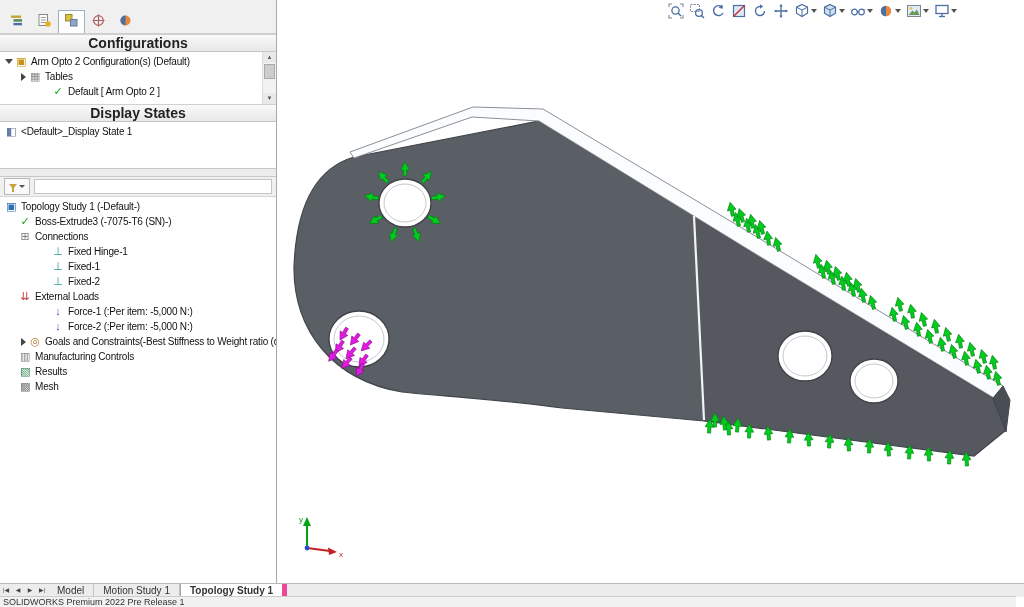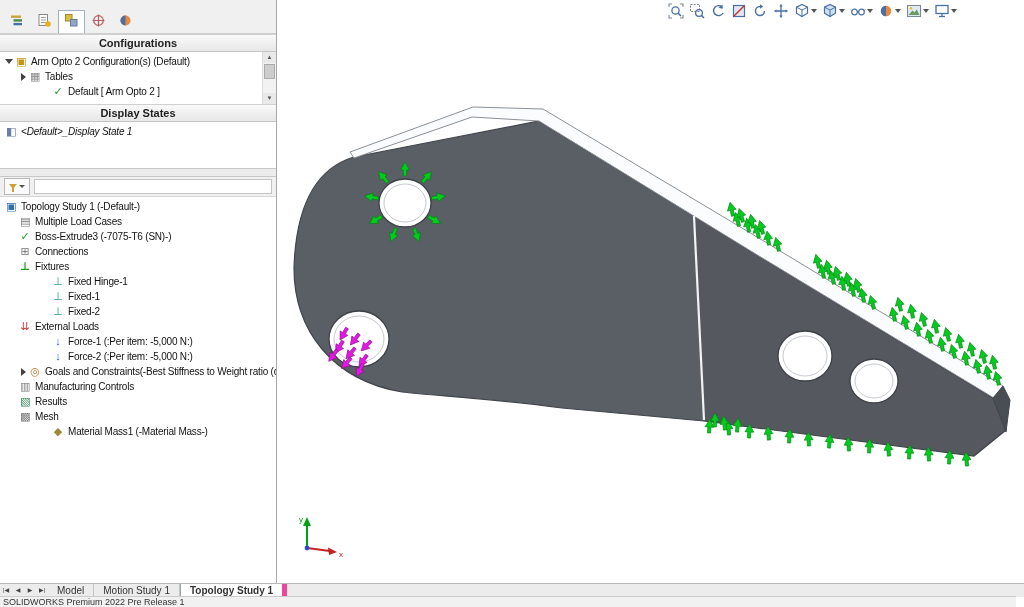--- a/index.html
+++ b/index.html
@@ -7,24 +7,24 @@
        font-family:"Liberation Sans","DejaVu Sans",sans-serif;background:#fff;}
 
   
   .left-panel{position:absolute;left:0;top:0;width:276px;bottom:23px;background:#fff;
               border-right:1px solid #a8a8a8;display:flex;flex-direction:column;overflow:hidden;}
   .tabstrip{height:34px;background:#f0f0f0;border-bottom:1px solid #cfcfcf;
             display:flex;align-items:flex-end;padding:0 0 0 4px;box-sizing:border-box;}
   .mtab{width:25px;height:22px;display:flex;align-items:center;justify-content:center;
         border:1px solid transparent;border-bottom:none;}
   .mtab.active{background:#fff;border-color:#9fb2c5;}
-  .pane-header{height:16px;line-height:16px;text-align:center;font-size:11px;font-weight:bold;color:#222;
+  .pane-header{height:16px;line-height:16px;text-align:center;font-size:14px;font-weight:bold;color:#222;
                background:linear-gradient(#fafafa,#e7e7e7);border-top:1px solid #d0d0d0;border-bottom:1px solid #c6c6c6;}
   .cfg-tree{height:52px;position:relative;background:#fff;padding-top:2px;box-sizing:border-box;}
-  .disp-list{height:30px;background:#fff;padding-top:2px;box-sizing:border-box;font-style:italic;}
+  .disp-list{height:30px;background:#fff;padding-top:2px;box-sizing:border-box;}
   .pane-gap{height:16px;background:#fff;}
   .h-split{height:7px;background:#ececec;border-top:1px solid #c8c8c8;border-bottom:1px solid #c8c8c8;}
   .filter-row{height:20px;background:#f0f0f0;border-bottom:1px solid #d6d6d6;
               display:flex;align-items:center;padding:0 4px;gap:4px;box-sizing:border-box;}
   .funnel-btn{width:24px;height:15px;border:1px solid #b8b8b8;background:#fafafa;
               display:flex;align-items:center;justify-content:center;gap:2px;}
   .funnel{width:0;height:0;border-left:4px solid transparent;border-right:4px solid transparent;
           border-top:5px solid #caa23a;position:relative;}
   .funnel::after{content:"";position:absolute;left:-1px;top:-2px;width:2px;height:5px;background:#caa23a;}
   .dd-sm{width:0;height:0;border-left:3px solid transparent;border-right:3px solid transparent;border-top:3px solid #555;}
@@ -187,34 +187,26 @@
     </div>
     <input class="filter-input" type="text" value="" style="">
   </div>
 
   <div class="study-tree">
     <div class="trow">
       <span class="ti ti-study"></span>
       <span class="tl">Topology Study 1 (-Default-)</span>
     </div>
     <div class="trow ind1">
-      <span class="ti ti-loadcases"></span>
-      <span class="tl">Multiple Load Cases</span>
-    </div>
-    <div class="trow ind1">
       <span class="ti ti-check"></span>
       <span class="tl">Boss-Extrude3 (-7075-T6 (SN)-)</span>
     </div>
     <div class="trow ind1">
       <span class="ti ti-connections"></span>
       <span class="tl">Connections</span>
-    </div>
-    <div class="trow ind1">
-      <span class="ti ti-fixtures"></span>
-      <span class="tl">Fixtures</span>
     </div>
     <div class="trow ind2">
       <span class="ti ti-fixture"></span>
       <span class="tl">Fixed Hinge-1</span>
     </div>
     <div class="trow ind2">
       <span class="ti ti-fixture"></span>
       <span class="tl">Fixed-1</span>
     </div>
     <div class="trow ind2">
@@ -242,24 +234,20 @@
       <span class="ti ti-mfg"></span>
       <span class="tl">Manufacturing Controls</span>
     </div>
     <div class="trow ind1">
       <span class="ti ti-results"></span>
       <span class="tl">Results</span>
     </div>
     <div class="trow ind1">
       <span class="ti ti-mesh"></span>
       <span class="tl">Mesh</span>
-    </div>
-    <div class="trow ind2">
-      <span class="ti ti-mass"></span>
-      <span class="tl">Material Mass1 (-Material Mass-)</span>
     </div>
   </div>
 </div>
 
 <div class="v-grab"></div>
 
 <div class="viewport">
   <svg width="747" height="584" viewBox="0 0 747 584">
     <defs>
       <path id="arr" d="M-1.6,0 L-1.6,-6 L-4.4,-6 L0,-14 L4.4,-6 L1.6,-6 L1.6,0 Z"></path>

